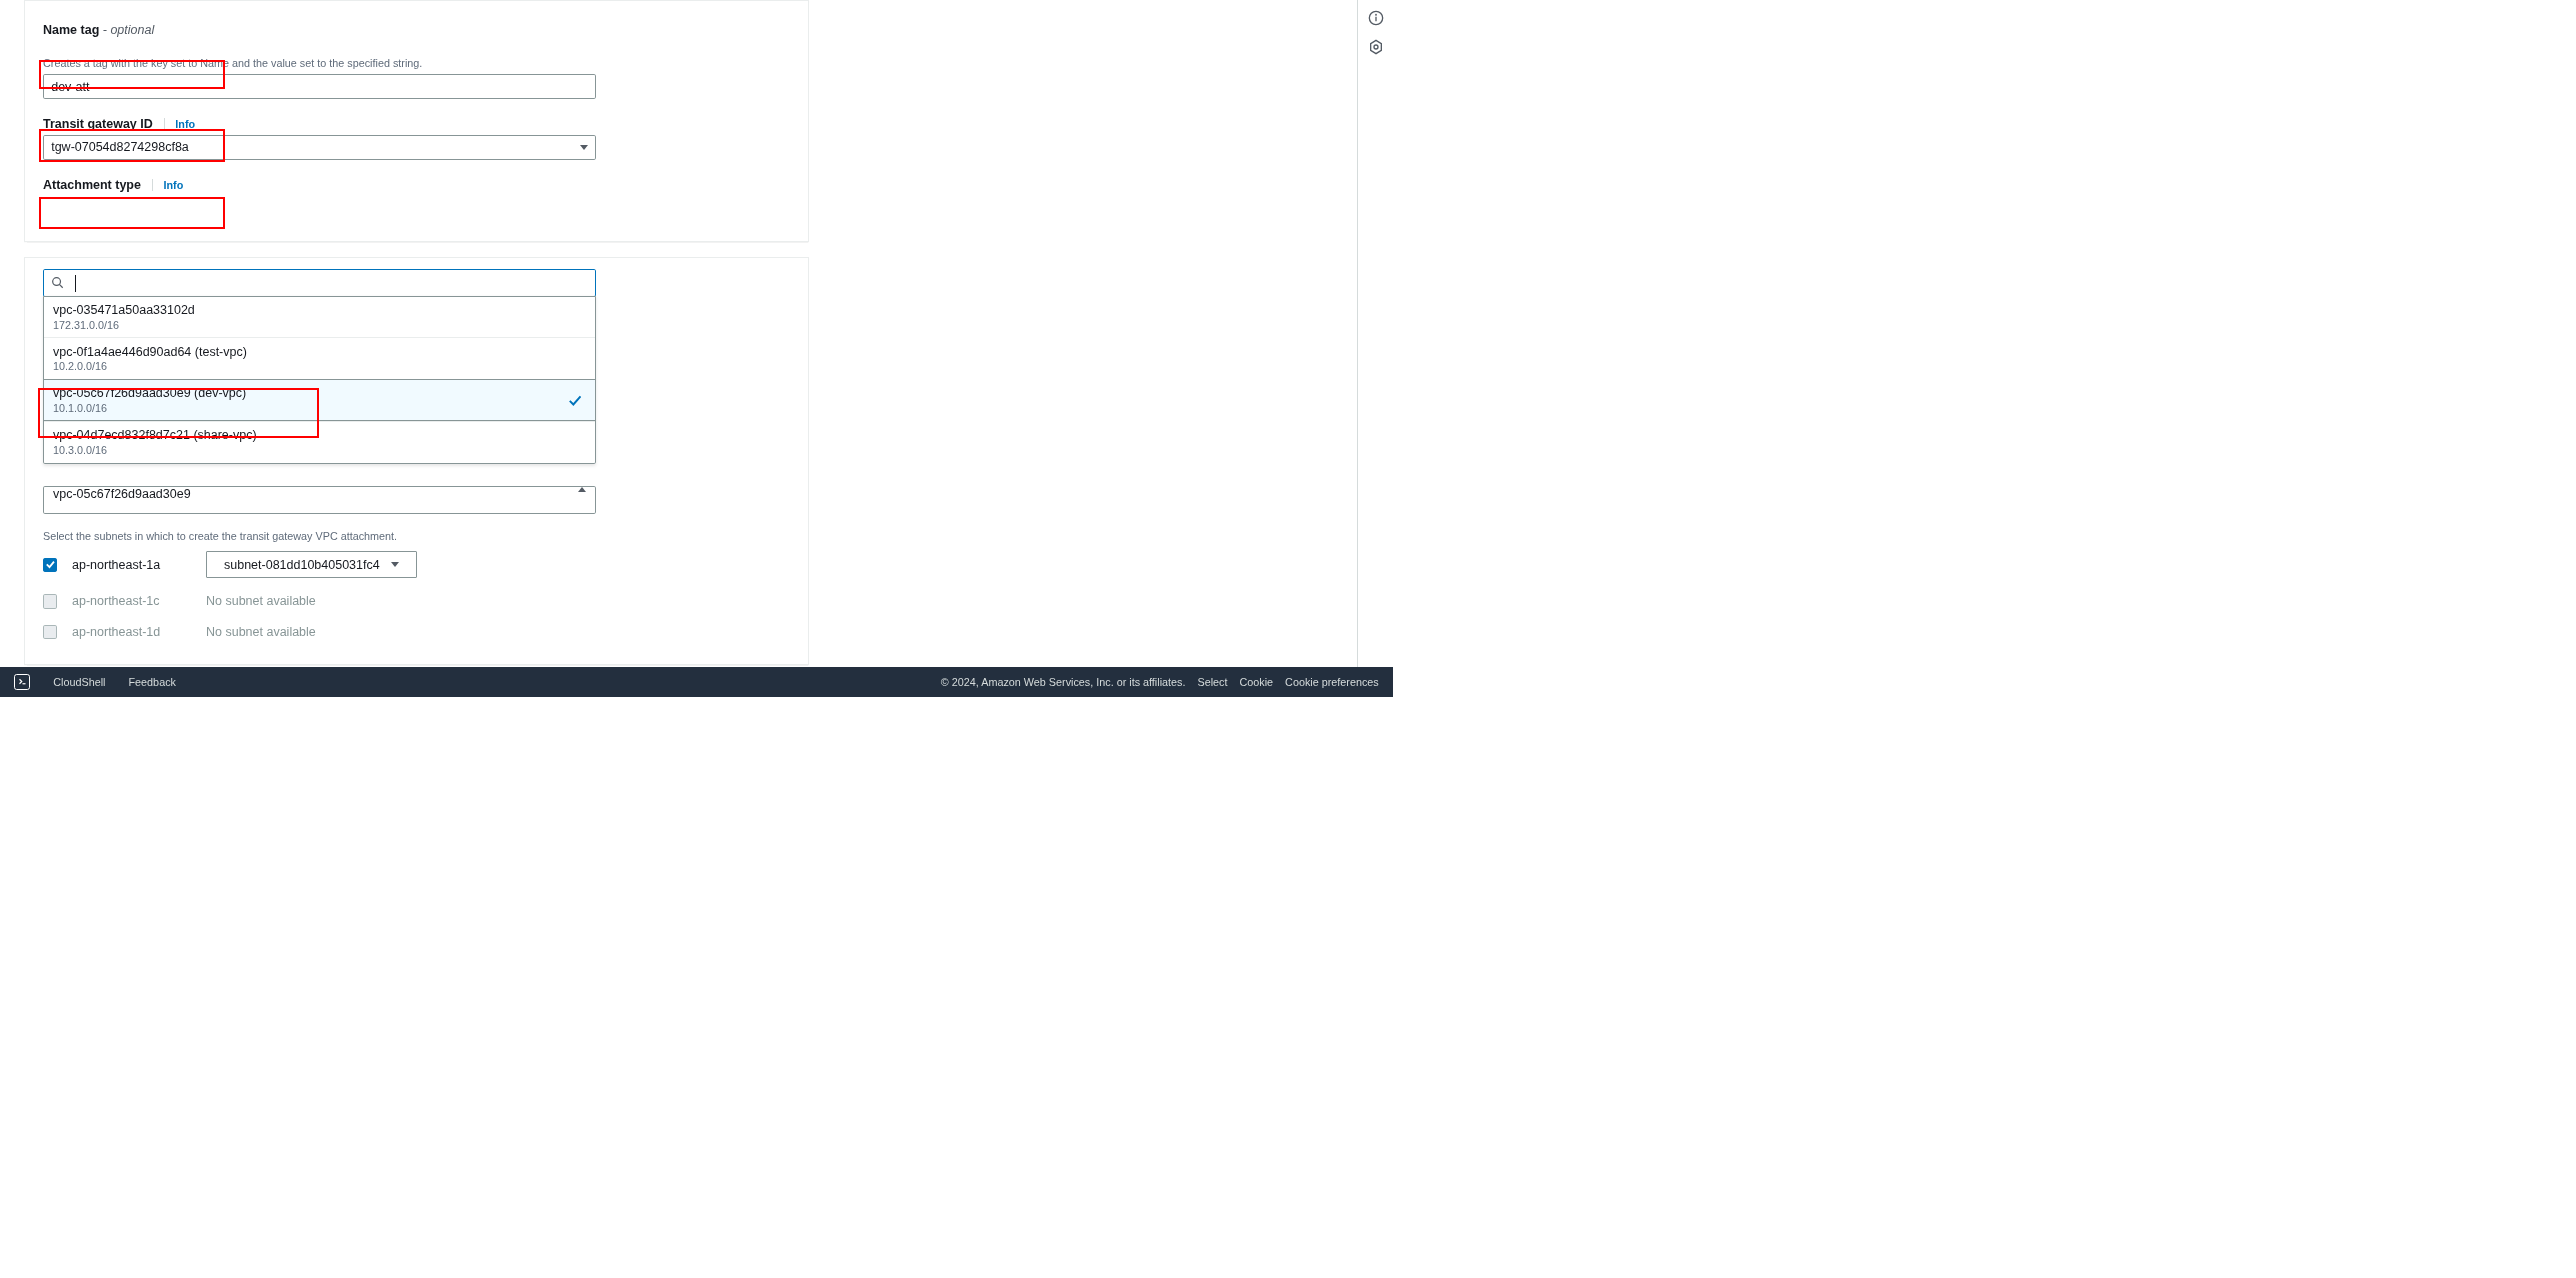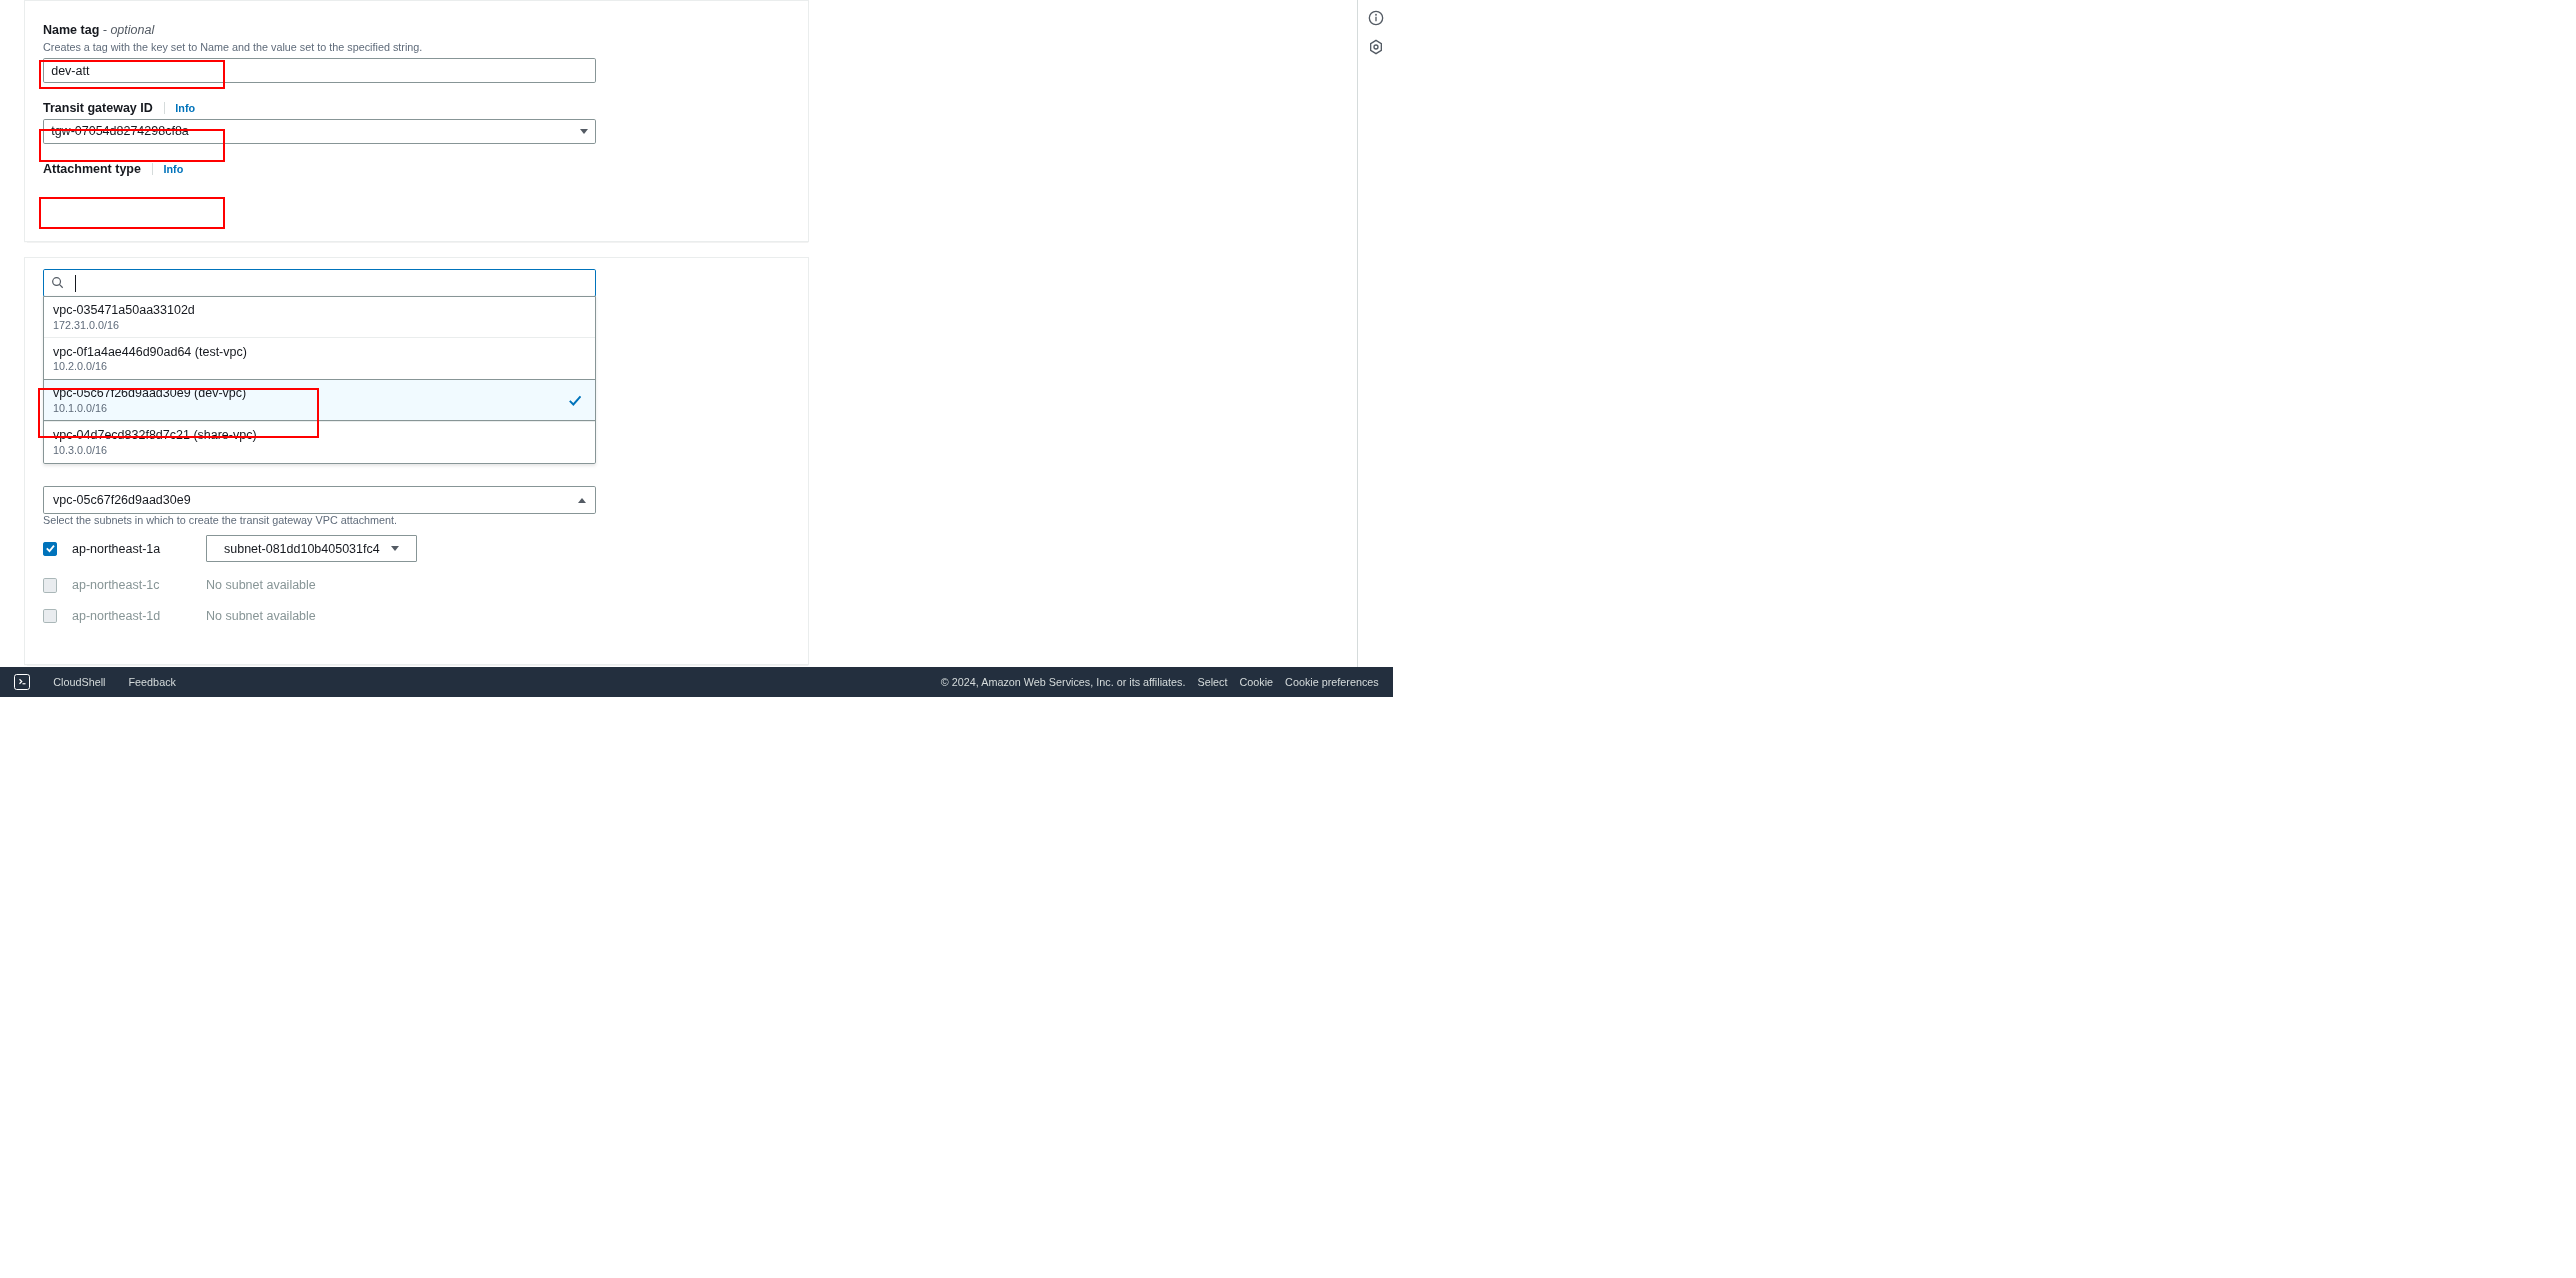--- a/index.html
+++ b/index.html
@@ -72,21 +72,21 @@
       font-size: 12.5px;
       color: #16191f;
       margin: 0;
       display: inline-block;
     }
     .label-optional { font-weight: 400; font-style: italic; color: #545b64; }
     .field-desc {
       font-size: 10.8px;
       color: #5f6b7a;
       line-height: 1.4;
-      margin-top: 3px;
+      margin-top: 19px;
     }
     .label-row { display: flex; align-items: center; gap: 7.2px; }
     .label-divider { border-left: 0.9px solid #d5dbdb; height: 12.5px; display: inline-block; margin: 0 3.6px; }
     .info-link { font-weight: 700; font-size: 10.8px; }
 
     .text-input, .select-input, .search-input {
       width: 553px;
       height: 25px;
       border: 0.9px solid #879596;
       border-radius: 1.8px;
@@ -199,21 +199,20 @@
     .vpc-collapsed-select {
       position: absolute;
       left: 43px;
       top: 486px;
       width: 553px;
       height: 28px;
       border: 0.9px solid #879596;
       border-radius: 1.8px;
       background: #ffffff;
       display: flex;
-      align-items: center;
       justify-content: space-between;
       padding: 0 9px;
       cursor: pointer;
     }
 
     
     .footer {
       position: absolute;
       bottom: 0; left: 0; right: 0;
       height: 30.5px;

